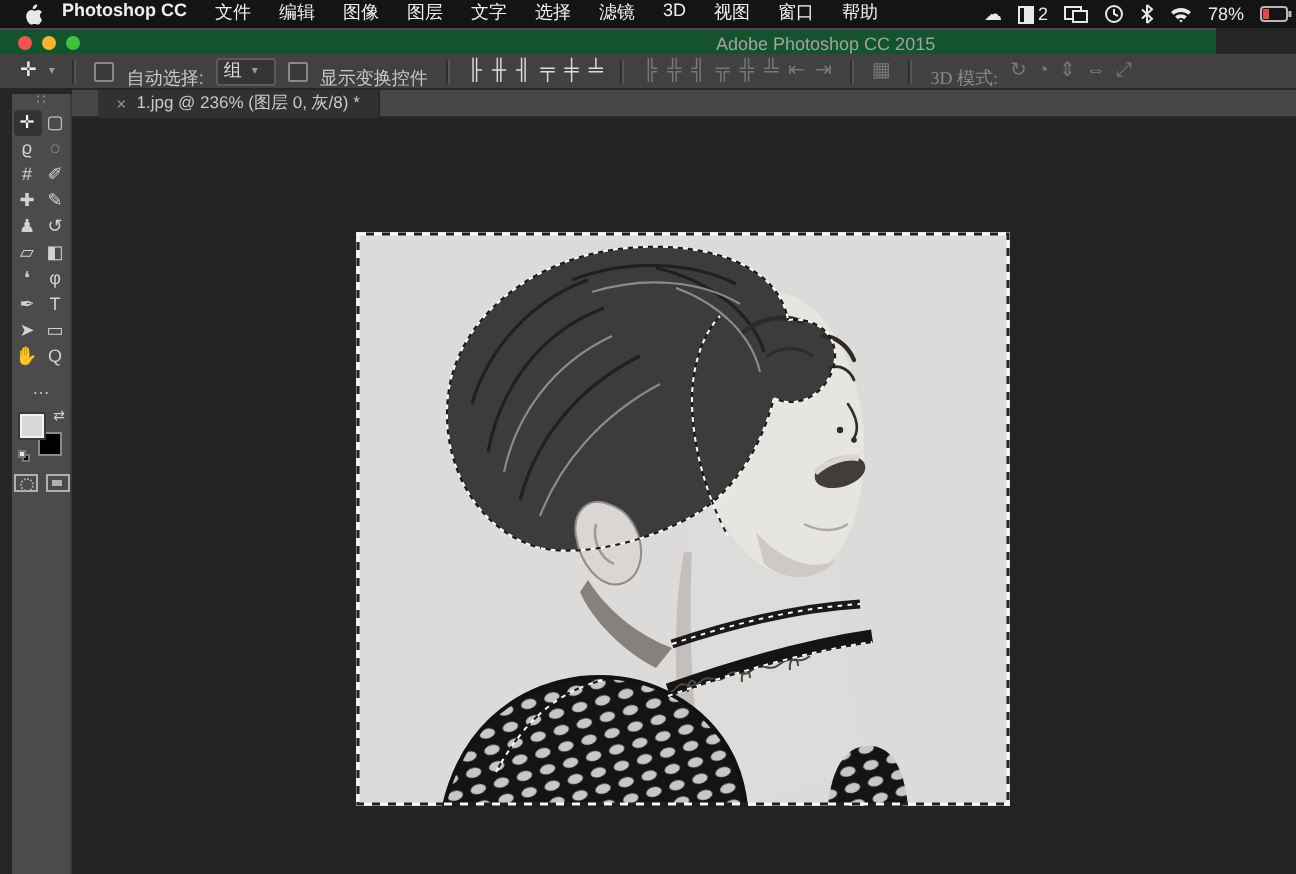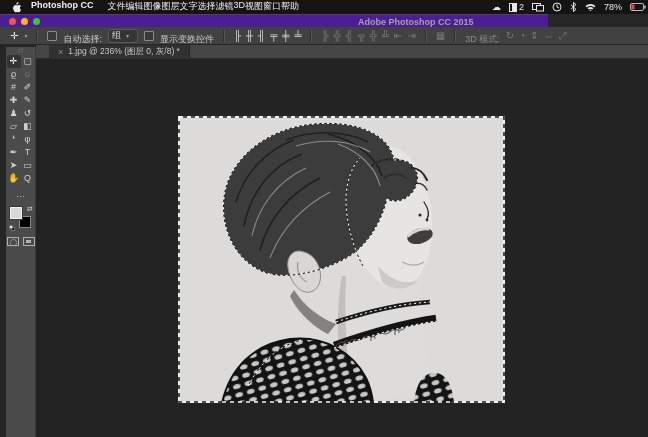--- a/index.html
+++ b/index.html
@@ -3,46 +3,46 @@
 <meta charset="utf-8">
 <style>
   html,body{margin:0;padding:0;}
   body{width:648px;height:437px;position:relative;overflow:hidden;background:#262626;
        font-family:"Liberation Sans","DejaVu Sans",sans-serif;-webkit-font-smoothing:antialiased;}
   
   .menubar{position:absolute;left:0;top:0;width:648px;height:14px;background:#141414;
            display:flex;color:#efefef;font-size:9px;}
   .menubar .apple{margin:0 10px 0 12px;display:flex;align-items:center;}
   .menubar .appname{font-weight:bold;margin-right:14px;}
-  #menus{display:flex;}
+  #menus{display:flex;gap:14px;}
   .menu-item{cursor:default;}
   .status{position:absolute;right:2px;top:0;height:14px;display:flex;align-items:center;gap:8px;font-size:9px;color:#e8e8e8;}
   .status svg{display:block;}
   
-  .titlebar{position:absolute;left:0;top:14px;width:548px;height:13px;background:#4c1d95;border-top:1px solid #4a4a4a;box-sizing:border-box;font-weight:bold;}
+  .titlebar{position:absolute;left:0;top:14px;width:608px;height:13px;background:#14532d;border-top:1px solid #4a4a4a;box-sizing:border-box;}
   .lights{position:absolute;left:9px;top:3px;display:flex;gap:5px;}
   .light{width:7px;height:7px;border-radius:50%;}
   .light.red{background:#f4544d;}
   .light.yellow{background:#f7b32e;}
   .light.green{background:#3dc43b;}
   .win-title{position:absolute;left:358px;top:2px;font-size:9px;color:#a2a2a2;}
   
   .optionsbar{position:absolute;left:0;top:27px;width:648px;height:18px;background:#414141;border-bottom:1px solid #262626;
               box-sizing:border-box;display:flex;align-items:center;padding-left:10px;gap:6px;font-size:9px;color:#c8c8c8;white-space:nowrap;}
   .ob-toolicon{color:#eee;font-size:10px;}
   .caret{font-size:6px;color:#9a9a9a;}
   .vsep{width:1px;height:12px;background:#2e2e2e;border-right:1px solid #555;margin:0 3px;}
   .checkbox{width:8px;height:8px;border:1px solid #8a8a8a;background:#3a3a3a;border-radius:1px;display:inline-block;}
   .dropdown{background:#353535;border:1px solid #5a5a5a;border-radius:2px;height:12px;display:inline-flex;align-items:center;
             padding:0 3px;gap:5px;color:#ddd;min-width:22px;}
   .ob-icon{font-size:10px;line-height:10px;}
   .ob-icon.bright{color:#dcdcdc;}
   .ob-icon.dim{color:#787878;}
   .ob-label{color:#c8c8c8;margin-top:7px;}
-  .ob-label.dim{color:#8a8a8a;}
+  .ob-label.dim{color:#8a8a8a;font-family:Liberation Serif, serif;}
   .icon-group{display:inline-flex;gap:5px;align-items:center;}
   
   .tabstrip{position:absolute;left:36px;top:45px;width:612px;height:14px;background:#464646;border-bottom:1px solid #2a2a2a;box-sizing:border-box;}
   .doc-tab{position:absolute;left:13px;top:0;height:14px;background:#313131;display:flex;align-items:center;gap:5px;
            padding:0 9px;font-size:8.5px;color:#c9c9c9;border-right:1px solid #262626;}
   .doc-tab .close{color:#8d8d8d;font-size:9px;}
   
   .canvas-area{position:absolute;left:36px;top:59px;width:612px;height:378px;background:#232323;}
   .photo{position:absolute;left:178px;top:116px;width:327px;height:287px;}
   .photo svg{display:block;width:327px;height:287px;}

